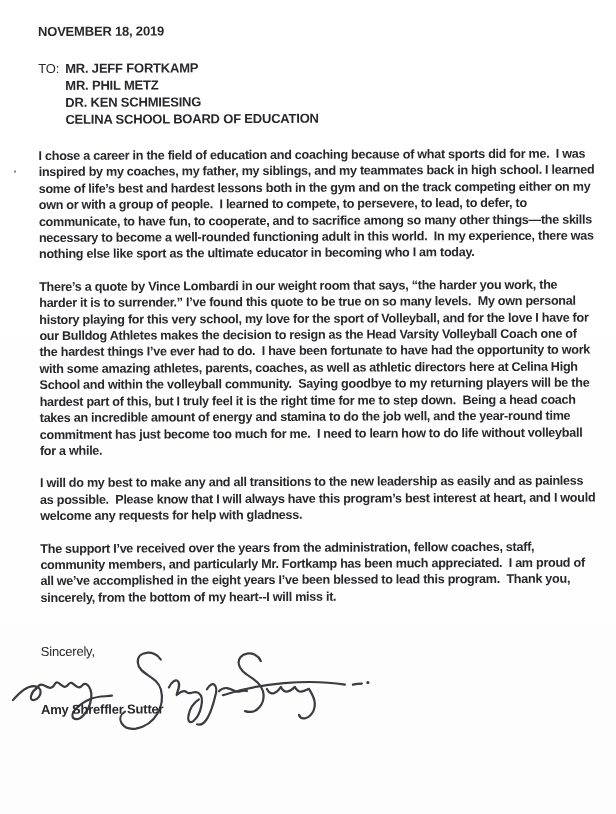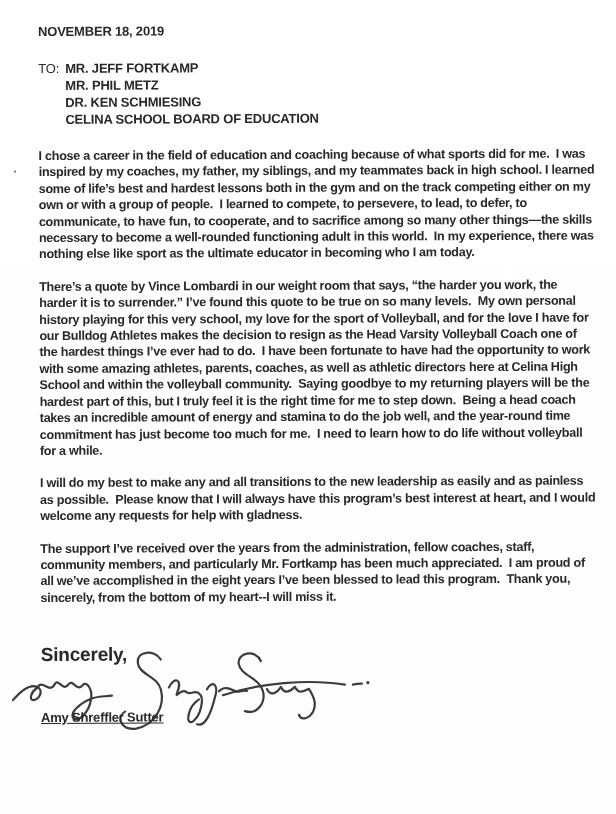--- a/index.html
+++ b/index.html
@@ -76,22 +76,22 @@
     text-align: left;
   }
 
   .closing-block {
     position: relative;
     margin-top: 38px;
     height: 100px;
   }
 
   .closing {
-    font-size: 19px;
-    font-weight: bold;
+    font-size: 13px;
+    font-weight: normal;
     letter-spacing: -0.2px;
     position: absolute;
     top: 0;
     left: 0;
   }
 
   .signature-svg {
     position: absolute;
     left: -32px;
     top: 4px;
@@ -99,23 +99,22 @@
     height: 90px;
     pointer-events: none;
   }
 
   .typed-name {
     font-size: 13px;
     font-weight: bold;
     letter-spacing: -0.2px;
     position: absolute;
     left: 0;
-    top: 66px;
+    top: 58px;
     white-space: pre;
-    text-decoration: underline;
   }
 
   .scan-dot {
     position: absolute;
     left: 14px;
     top: 170px;
     width: 2px;
     height: 3px;
     background: #8a8a8e;
     border-radius: 50%;

